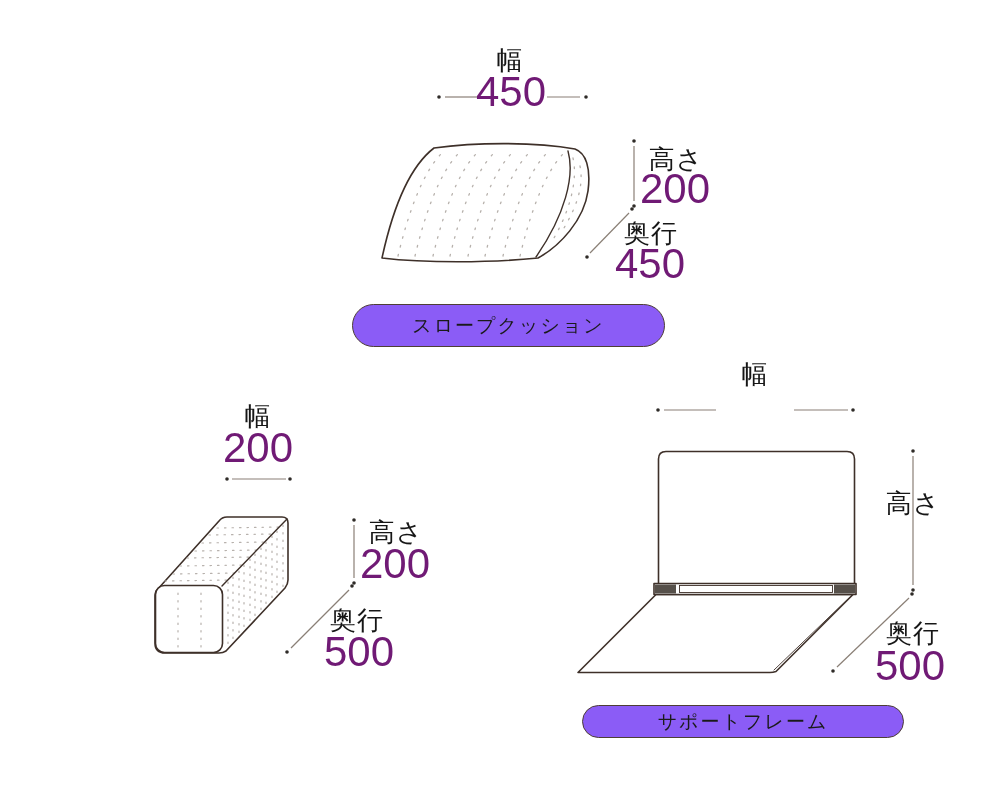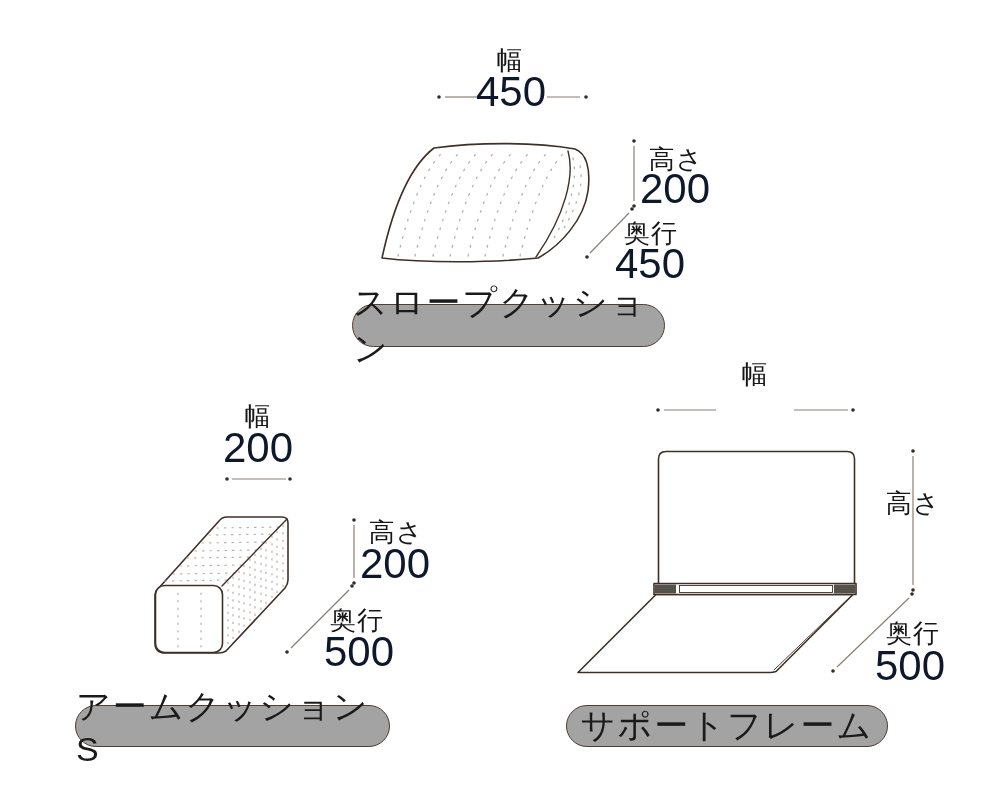--- a/index.html
+++ b/index.html
@@ -3,25 +3,25 @@
 <meta charset="utf-8">
 <style>
   html,body{margin:0;padding:0;background:#ffffff;}
   .stage{
     position:relative;width:1000px;height:800px;background:#ffffff;overflow:hidden;
     font-family:"Liberation Sans","DejaVu Sans",sans-serif;color:#161616;
   }
   .stage svg{position:absolute;left:0;top:0;}
   .txt{position:absolute;white-space:nowrap;}
   .klabel{font-size:26px;line-height:30px;text-align:center;letter-spacing:1px;color:#161616;}
-  .num{font-size:42px;line-height:44px;text-align:center;color:#0f172a;}
+  .num{font-size:42px;line-height:44px;text-align:center;color:#701a75;}
   .pill{
     position:absolute;display:flex;align-items:center;justify-content:center;
-    border:1.5px solid #4e3e36;border-radius:23px;background:#a3a3a3;
-    font-size:34px;letter-spacing:2px;color:#1a1a1a;box-sizing:border-box;
+    border:1.5px solid #4e3e36;border-radius:23px;background:#8b5cf6;
+    font-size:19px;letter-spacing:2px;color:#1a1a1a;box-sizing:border-box;
   }
   
   .outline{fill:#ffffff;stroke:#3e3029;stroke-width:1.6;stroke-linejoin:round;stroke-linecap:round;}
   .edge{fill:none;stroke:#3e3029;stroke-width:1.4;stroke-linecap:round;}
   .thinedge{fill:none;stroke:#3e3029;stroke-width:0.9;stroke-linecap:round;}
   .quilt{fill:none;stroke:#b7b1ac;stroke-width:1.3;stroke-dasharray:1.6 7.5;stroke-linecap:round;}
   .dotln{fill:none;stroke:#b7b1ac;stroke-width:1.2;stroke-dasharray:1.5 6;stroke-linecap:round;}
   .dim{fill:none;stroke:#8a7f76;stroke-width:1.2;}
   .dimdot{fill:#2f2b28;stroke:none;}
   .hinge{fill:#56504a;stroke:none;}
@@ -136,25 +136,22 @@
   <div class="pill" style="left:352px;top:304px;width:313px;height:43px;">
     <span>スロープクッション</span>
   </div>
 
   <div class="txt klabel" style="left:228px;top:401px;width:60px;">幅</div>
   <div class="txt num" style="left:218px;top:426px;width:80px;">200</div>
   <div class="txt klabel" style="left:364px;top:517px;width:64px;">高さ</div>
   <div class="txt num" style="left:355px;top:542px;width:80px;">200</div>
   <div class="txt klabel" style="left:325px;top:605px;width:64px;">奥行</div>
   <div class="txt num" style="left:319px;top:630px;width:80px;">500</div>
-  <div class="pill" style="left:75px;top:705px;width:315px;height:42px;">
-    <span>アームクッションS</span>
-  </div>
 
   <div class="txt klabel" style="left:725px;top:359px;width:60px;">幅</div>
   <div class="txt klabel" style="left:881px;top:488px;width:64px;">高さ</div>
   <div class="txt klabel" style="left:881px;top:618px;width:64px;">奥行</div>
   <div class="txt num" style="left:870px;top:644px;width:80px;">500</div>
-  <div class="pill" style="left:566px;top:705px;width:322px;height:42px;">
+  <div class="pill" style="left:582px;top:705px;width:322px;height:33px;">
     <span>サポートフレーム</span>
   </div>
 
 </div>
 
 </body></html>

